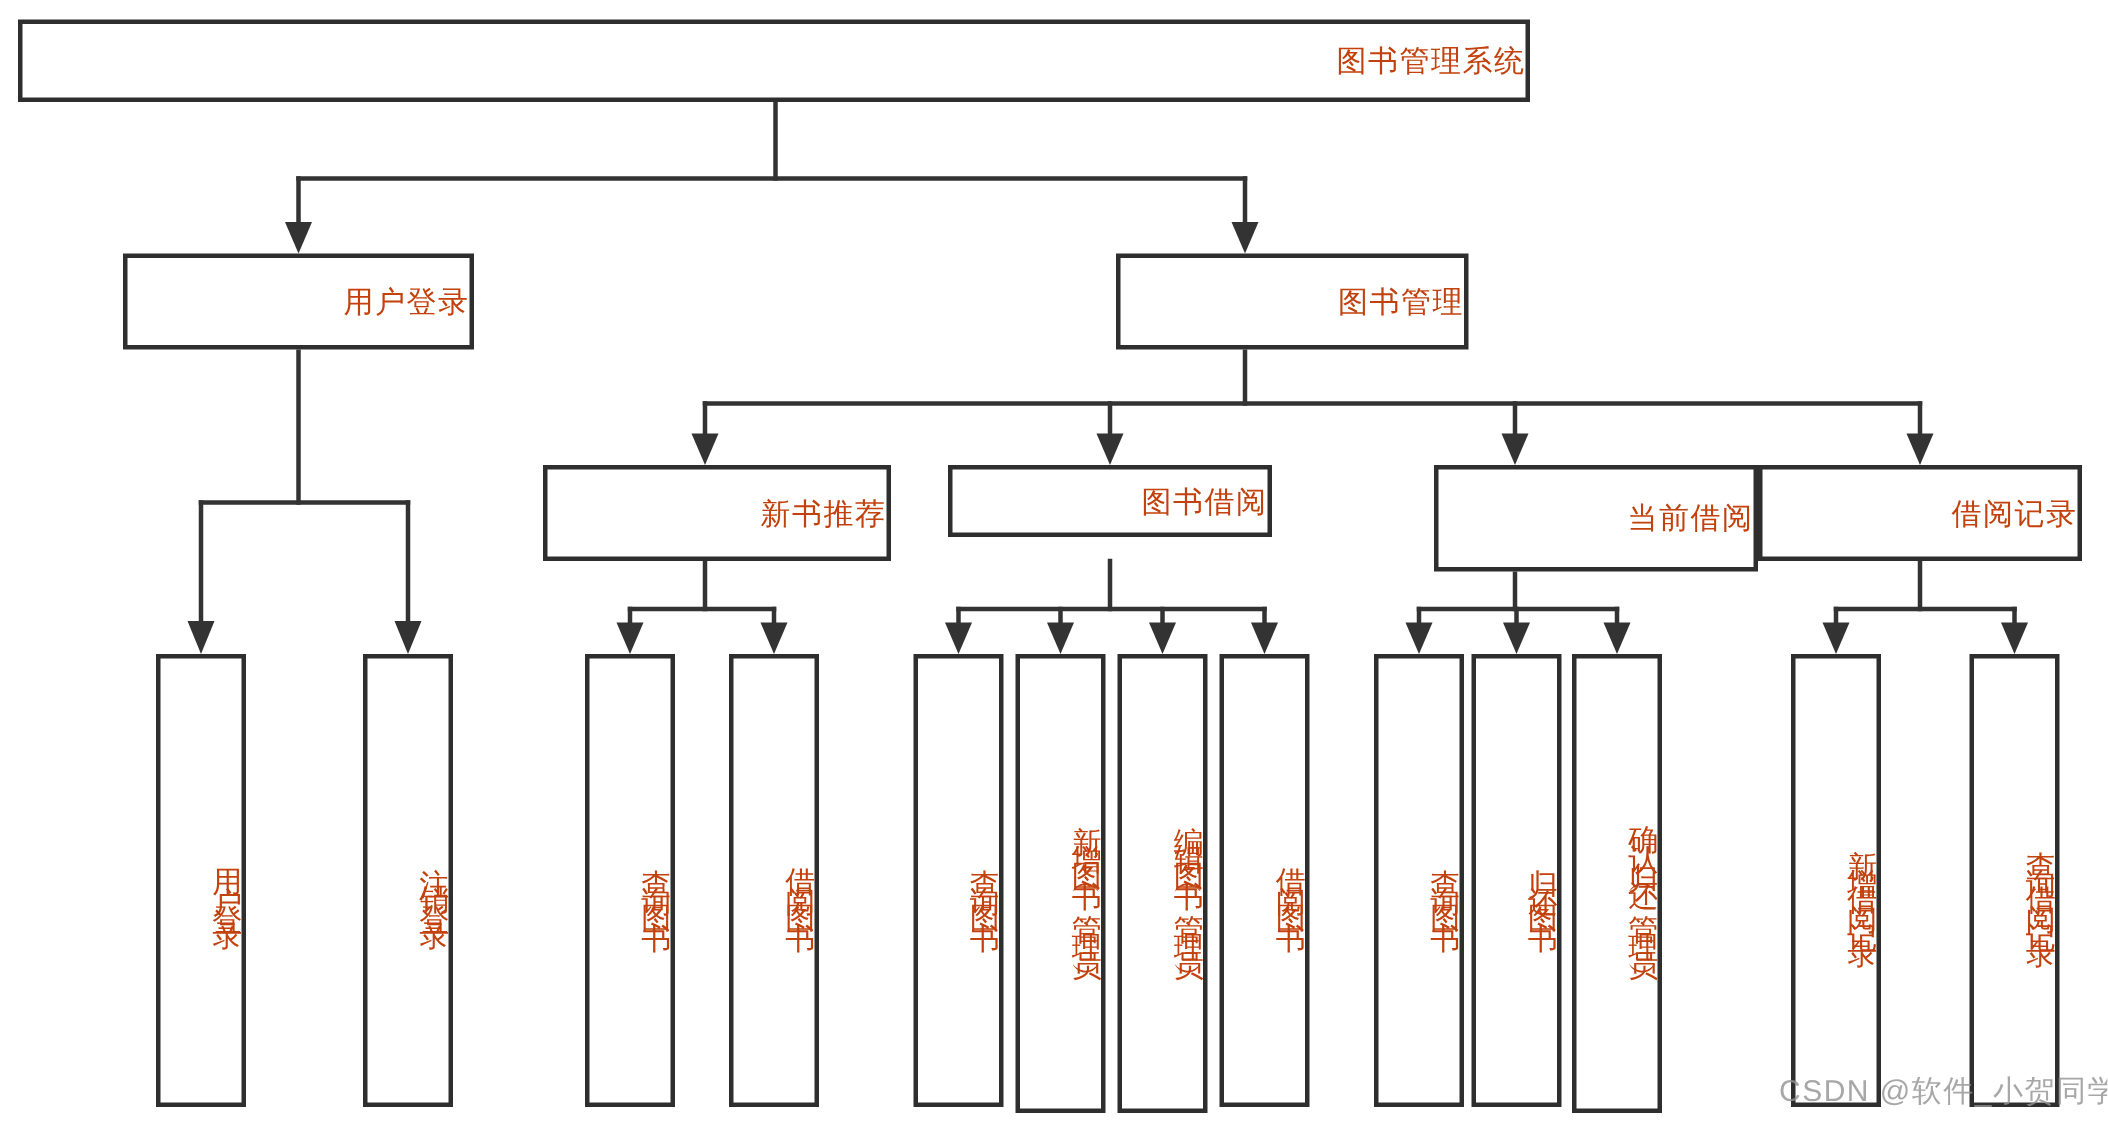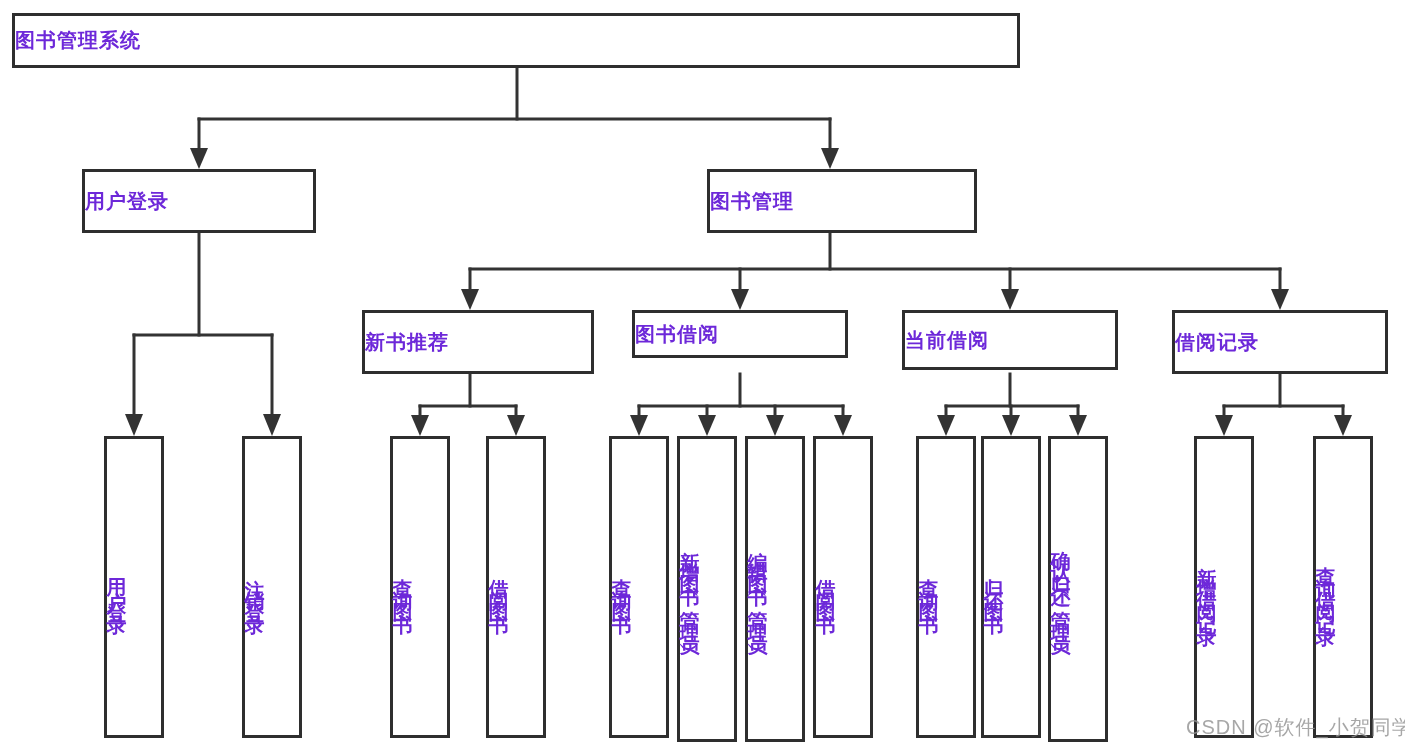--- a/index.html
+++ b/index.html
@@ -6,22 +6,22 @@
   html,body { background:#ffffff; }
   body { font-family:"Liberation Sans", sans-serif; }
   .canvas {
     position:relative; width:1405px; height:747px;
     background:#ffffff; overflow:hidden; color:#1f1f1f;
   }
   .connectors { position:absolute; left:0; top:0; width:1405px; height:747px; }
   .box {
     position:absolute; background:#ffffff;
     border:3px solid #2e2e2e;
-    display:flex; align-items:center; justify-content:flex-start;
-    font-size:20px; color:#6d28d9;font-weight:bold;
+    display:flex; align-items:center; justify-content:flex-end;
+    font-size:20px; color:#c2410c;
   }
   .hlabel { letter-spacing:1px; white-space:nowrap; }
   .vbox span {
     writing-mode:vertical-rl; text-orientation:mixed;
     letter-spacing:12px; line-height:1; font-size:20px;
   }
   .watermark {
     position:absolute; left:1186px; top:714px; z-index:5;
     font-size:20px; color:rgba(148,148,148,0.82);
     letter-spacing:1px; white-space:nowrap;
@@ -98,31 +98,31 @@
     </g>
   </svg>
 
   <div class="box" style="left:12px; top:13px; width:1008px; height:55px;">
     <span class="hlabel">图书管理系统</span>
   </div>
 
   <div class="box" style="left:82px; top:169px; width:234px; height:64px;">
     <span class="hlabel">用户登录</span>
   </div>
-  <div class="box" style="left:707px; top:169px; width:270px; height:64px;">
+  <div class="box" style="left:744px; top:169px; width:235px; height:64px;">
     <span class="hlabel">图书管理</span>
   </div>
 
   <div class="box" style="left:362px; top:310px; width:232px; height:64px;">
     <span class="hlabel">新书推荐</span>
   </div>
   <div class="box" style="left:632px; top:310px; width:216px; height:48px;">
     <span class="hlabel">图书借阅</span>
   </div>
-  <div class="box" style="left:902px; top:310px; width:216px; height:60px;">
+  <div class="box" style="left:956px; top:310px; width:216px; height:71px;">
     <span class="hlabel">当前借阅</span>
   </div>
   <div class="box" style="left:1172px; top:310px; width:216px; height:64px;">
     <span class="hlabel">借阅记录</span>
   </div>
 
   <div class="box vbox" style="left:104px; top:436px; width:60px; height:302px;">
     <span>用户登录</span>
   </div>
   <div class="box vbox" style="left:242px; top:436px; width:60px; height:302px;">

